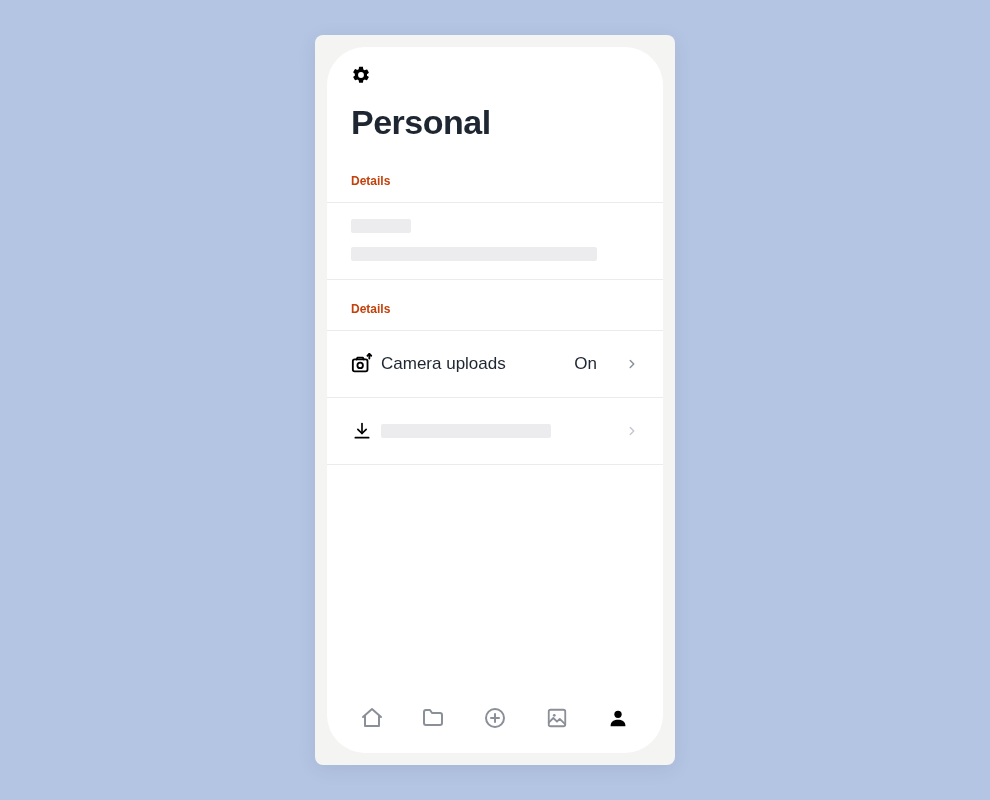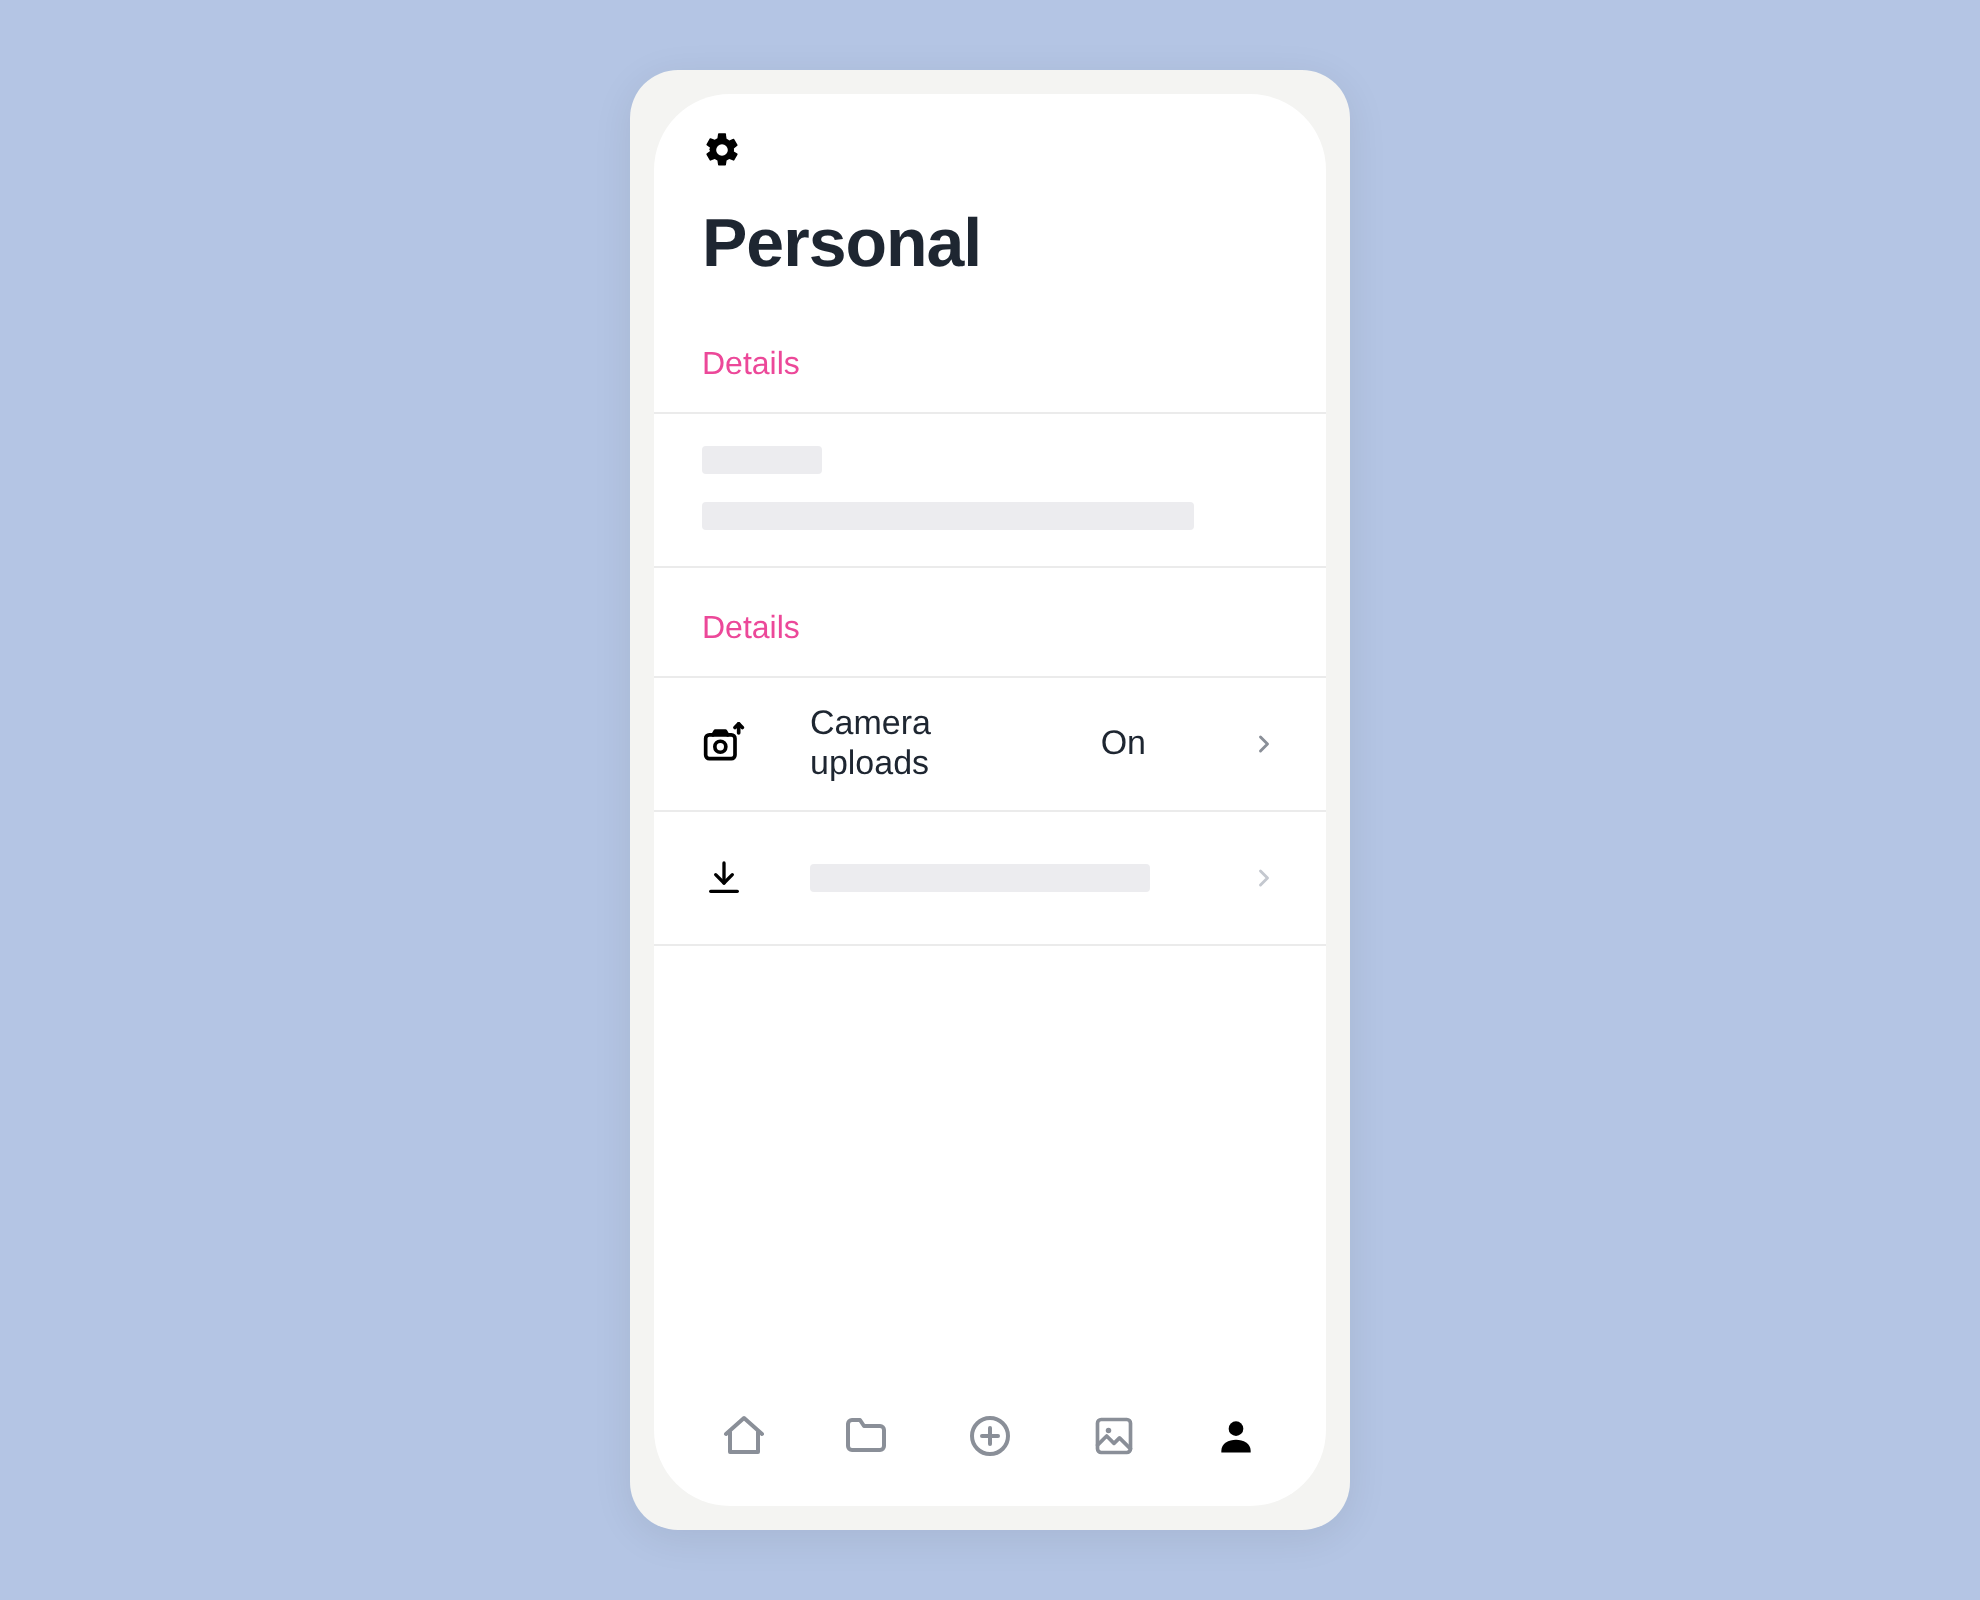--- a/index.html
+++ b/index.html
@@ -9,21 +9,21 @@
     display: flex;
     align-items: center;
     justify-content: center;
     font-family: -apple-system, BlinkMacSystemFont, "Segoe UI", Helvetica, Arial, sans-serif;
     color: #1e2631;
   }
   .device {
     width: 360px;
     height: 730px;
     background: #f4f4f2;
-    border-radius: 24px;
+    border-radius: 8px;
     padding: 12px;
     box-shadow: 0 4px 20px rgba(0,0,0,0.08);
   }
   .screen {
     width: 100%;
     height: 100%;
     background: #ffffff;
     border-radius: 38px;
     overflow: hidden;
     display: flex;
@@ -39,40 +39,40 @@
   }
   .title {
     padding: 18px 24px 10px 24px;
     font-size: 34px;
     font-weight: 600;
     letter-spacing: -0.5px;
     color: #1e2631;
   }
   .section-heading {
     padding: 22px 24px 14px 24px;
-    font-size: 16px;
-    font-weight: 400;
-    color: #ec4899;
+    font-size: 12px;
+    font-weight: 700;
+    color: #c2410c;
   }
   .divider { border-top: 1px solid #ebebeb; }
   .details-block {
     padding: 16px 24px 18px 24px;
   }
   .skel-short {
     width: 60px; height: 14px; background: #ececef; border-radius: 2px; margin-bottom: 14px;
   }
   .skel-long {
     width: 246px; height: 14px; background: #ececef; border-radius: 2px;
   }
   .row {
     display: flex;
     align-items: center;
     height: 66px;
     padding: 0 24px;
-    gap: 32px;
+    gap: 8px;
   }
   .row .icon-slot {
     width: 22px;
     display: flex;
     align-items: center;
     justify-content: center;
     flex-shrink: 0;
   }
   .row .label {
     flex: 1;

